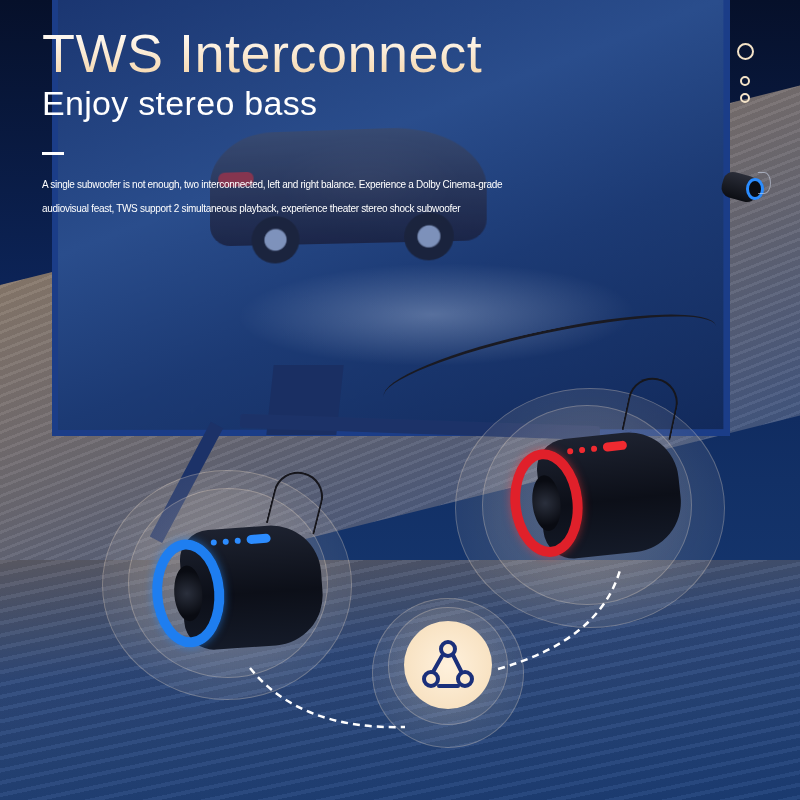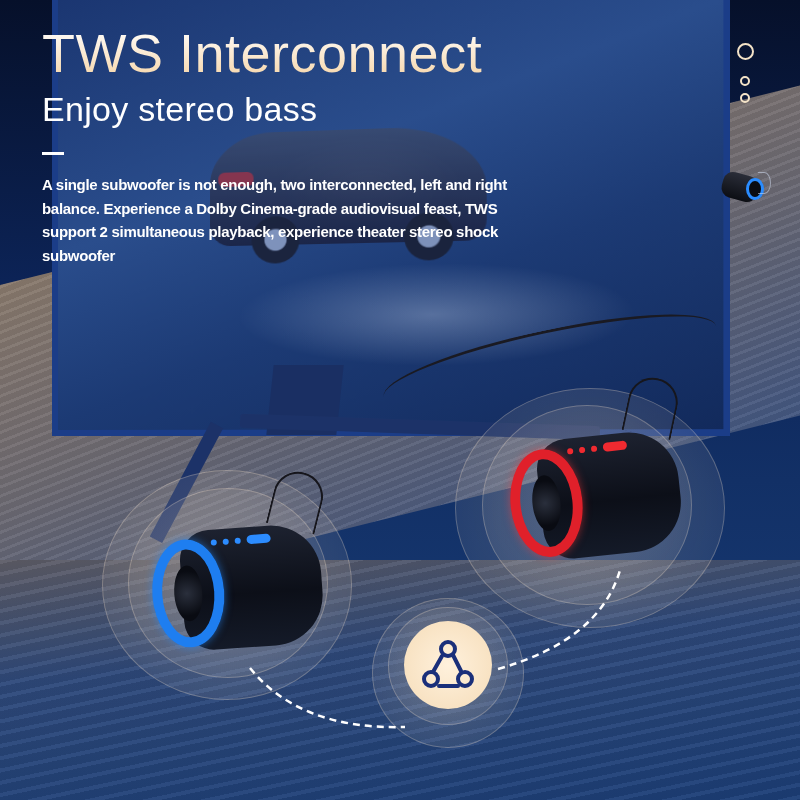--- a/index.html
+++ b/index.html
@@ -65,23 +65,23 @@
   
   .link-svg { position:absolute; left:0; top:0; width:800px; height:800px; pointer-events:none; }
 
   
   .badge { position:absolute; left:404px; top:621px; width:88px; height:88px; border-radius:50%;
     background: radial-gradient(circle, #fff1dc 0%, #f5dcb8 100%); display:flex; align-items:center; justify-content:center; }
 
   
   .title { position:absolute; left:42px; top:26px; font-size:54px; font-weight:400; letter-spacing:.5px;
     color:#fce6c6; background:linear-gradient(180deg,#ffffff 0%,#f6d5a8 100%); -webkit-background-clip:text; background-clip:text; -webkit-text-fill-color:transparent; line-height:1; }
-  .subtitle { position:absolute; left:42px; top:92px; font-size:34px; color:#ffffff; line-height:1; letter-spacing:.3px; }
+  .subtitle { position:absolute; left:42px; top:86px; font-size:34px; color:#ffffff; line-height:1; letter-spacing:.3px; }
   .dash { position:absolute; left:42px; top:152px; width:22px; height:3px; background:#fff; }
-  .desc { position:absolute; left:42px; top:173px; width:470px; font-size:15px; line-height:23.5px; color:#ffffff; letter-spacing:-.3px;font-weight:bold; }
+  .desc { position:absolute; left:42px; top:173px; width:470px; font-size:10px; line-height:23.5px; color:#ffffff; letter-spacing:-.3px; }
 
   
   .deco-ring { position:absolute; left:737px; top:43px; width:13px; height:13px; border:2.5px solid #f4e3c8; border-radius:50%; }
   .deco-dot { position:absolute; width:6px; height:6px; border:2px solid #f4e3c8; border-radius:50%; }
   .mini-speaker { position:absolute; left:718px; top:170px; width:52px; height:36px; }
   .mini-speaker .mb { position:absolute; left:4px; top:4px; width:36px; height:26px; border-radius:10px; background:linear-gradient(180deg,#2a2d38,#0c0e14); transform:rotate(15deg); }
   .mini-speaker .mr { position:absolute; left:28px; top:8px; width:18px; height:22px; border-radius:50%; border:3px solid #2a8cff; background:#0a0c12; box-sizing:border-box; }
   .mini-speaker .wave { position:absolute; left:40px; top:2px; width:12px; height:20px; border:1.5px solid rgba(200,210,230,.6); border-left:none; border-radius:0 50% 50% 0; }
 </style>
 </head>

